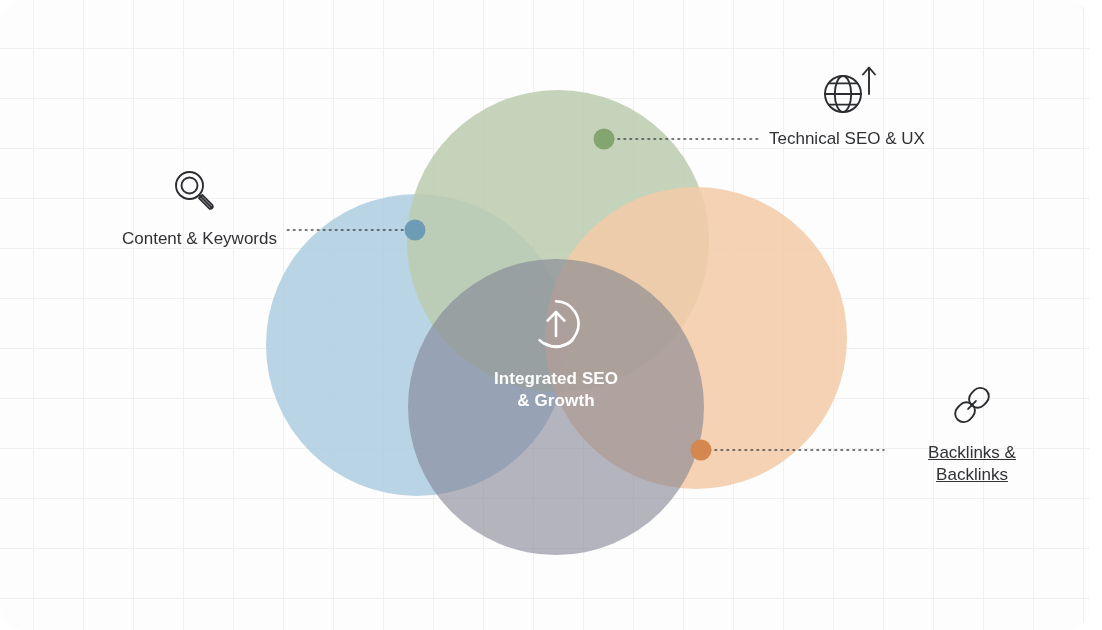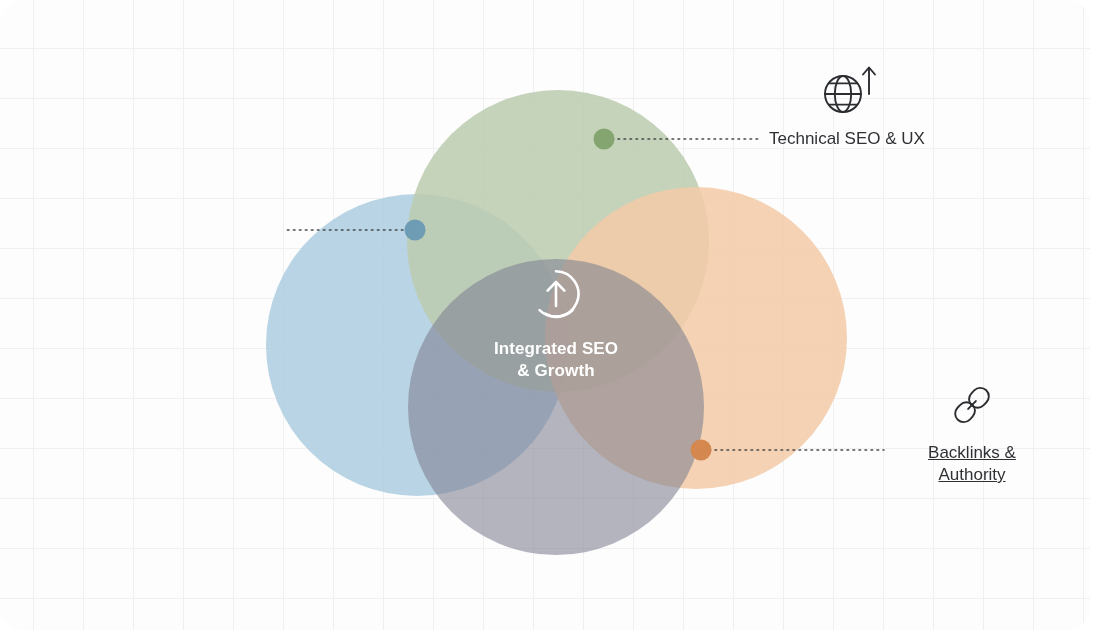--- a/index.html
+++ b/index.html
@@ -76,21 +76,21 @@
   }
   #label-backlinks .label-icon {
     margin: 0 auto 8px auto;
     width: 44px;
   }
 
   
   #center-group {
     position: absolute;
     left: 456px;
-    top: 268px;
+    top: 298px;
     width: 200px;
     text-align: center;
     pointer-events: none;
   }
   #center-icon {
     display: block;
     margin: 0 auto 14px auto;
   }
   #center-title {
     color: #ffffff;
@@ -135,33 +135,44 @@
         <line x1="4" y1="32" x2="40" y2="32"></line>
         <line x1="7.8" y1="21.4" x2="36.2" y2="21.4"></line>
         <line x1="7.8" y1="42.6" x2="36.2" y2="42.6"></line>
         <line x1="48" y1="32" x2="48" y2="6"></line>
         <polyline points="42,12.5 48,5.5 54,12.5"></polyline>
       </svg>
     </span>
     <span class="label-text">Technical SEO &amp; UX</span>
   </div>
 
+  <div class="label-group" id="label-content">
+    <span class="label-icon">
+      <svg width="48" height="48" viewBox="0 0 48 48" fill="none" stroke="#2b2d30" stroke-width="1.9" stroke-linecap="round" stroke-linejoin="round">
+        <circle cx="19.5" cy="19.5" r="13.5"></circle>
+        <circle cx="19.5" cy="19.5" r="8"></circle>
+        <line x1="29.2" y1="29.2" x2="41.5" y2="41.5"></line>
+        <path d="M29.0 32.2 L32.2 29.0 L42.4 39.2 A2.3 2.3 0 0 1 39.2 42.4 Z"></path>
+      </svg>
+    </span>
+    <span class="label-text">Content &amp; Keywords</span>
+  </div>
 
   <div class="label-group" id="label-backlinks">
     <span class="label-icon">
       <svg width="44" height="46" viewBox="0 0 44 46" fill="none" stroke="#2b2d30" stroke-width="1.9" stroke-linecap="round" stroke-linejoin="round">
         <g transform="rotate(44 22 23)">
           <rect x="13.5" y="2.5" width="17" height="21" rx="8.5"></rect>
           <rect x="13.5" y="22.5" width="17" height="21" rx="8.5"></rect>
           <line x1="22" y1="17.5" x2="22" y2="28.5"></line>
         </g>
       </svg>
     </span>
     <span class="label-text">Backlinks &amp;</span>
-    <span class="label-text">Authority</span>
+    <span class="label-text">Backlinks</span>
   </div>
 
   <div id="center-group">
     <span id="center-icon">
       <svg width="52" height="52" viewBox="0 0 52 52" fill="none" stroke="#ffffff" stroke-width="2.6" stroke-linecap="round" stroke-linejoin="round">
         <path d="M26 3.2 A22.8 22.8 0 1 1 9.6 42.2"></path>
         <path d="M15.2 45.6 A22.8 22.8 0 0 0 42.6 42.0" stroke-width="2.6"></path>
         <line x1="26" y1="38" x2="26" y2="14.5"></line>
         <polyline points="17.6,22.6 26,14.0 34.4,22.6"></polyline>
       </svg>

